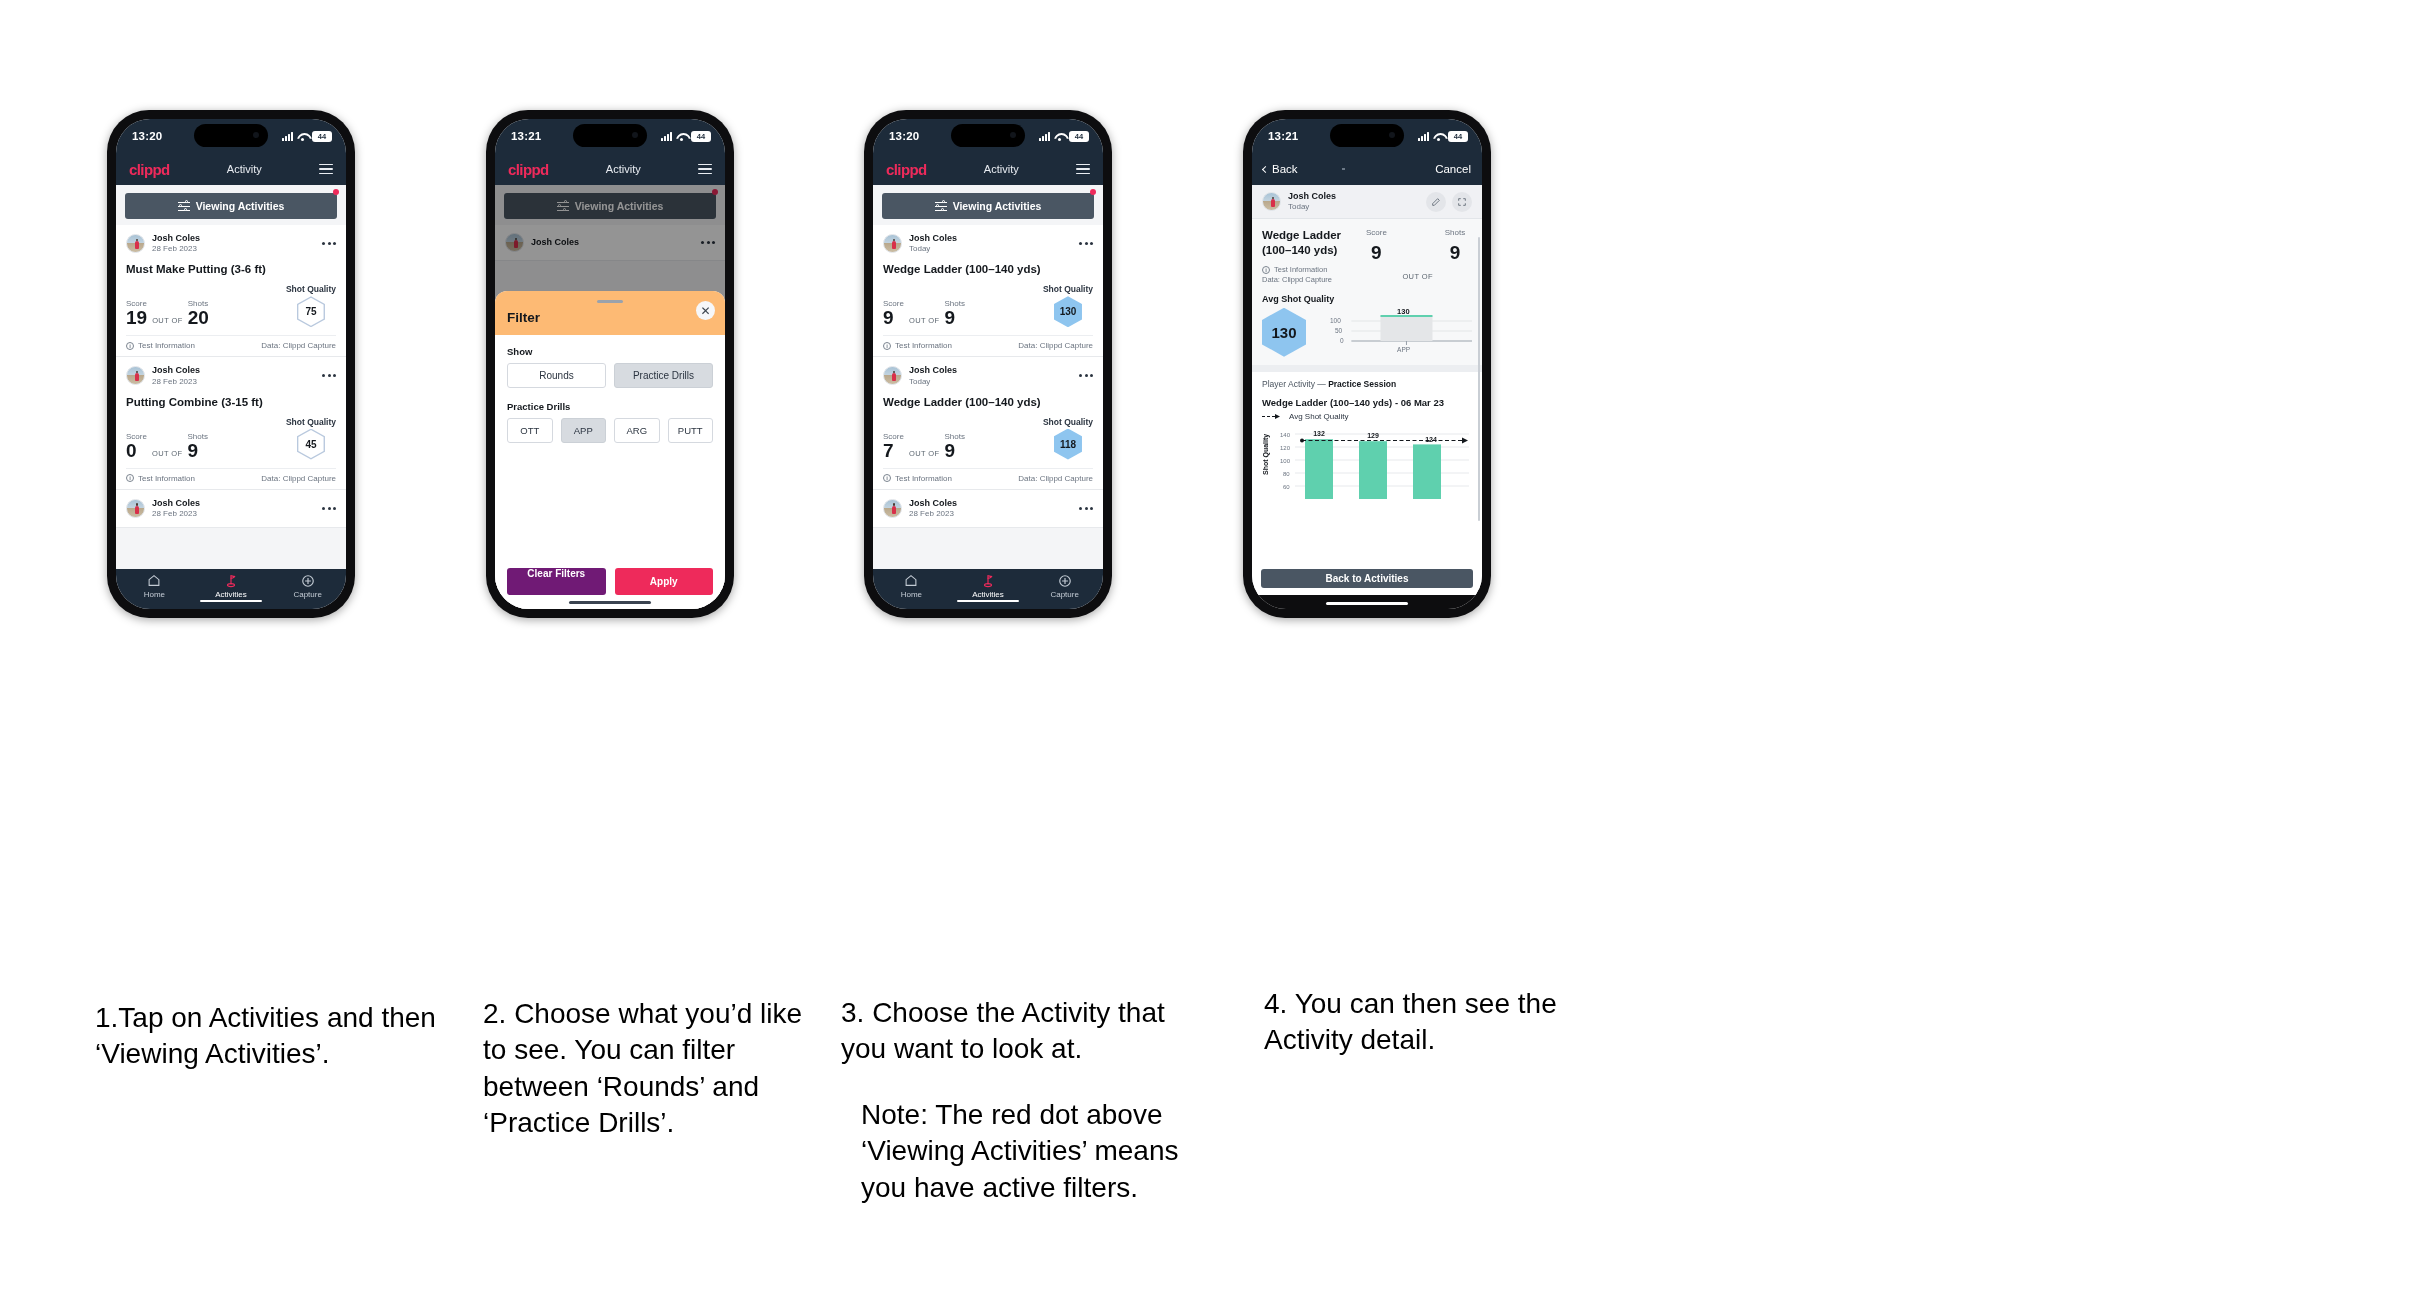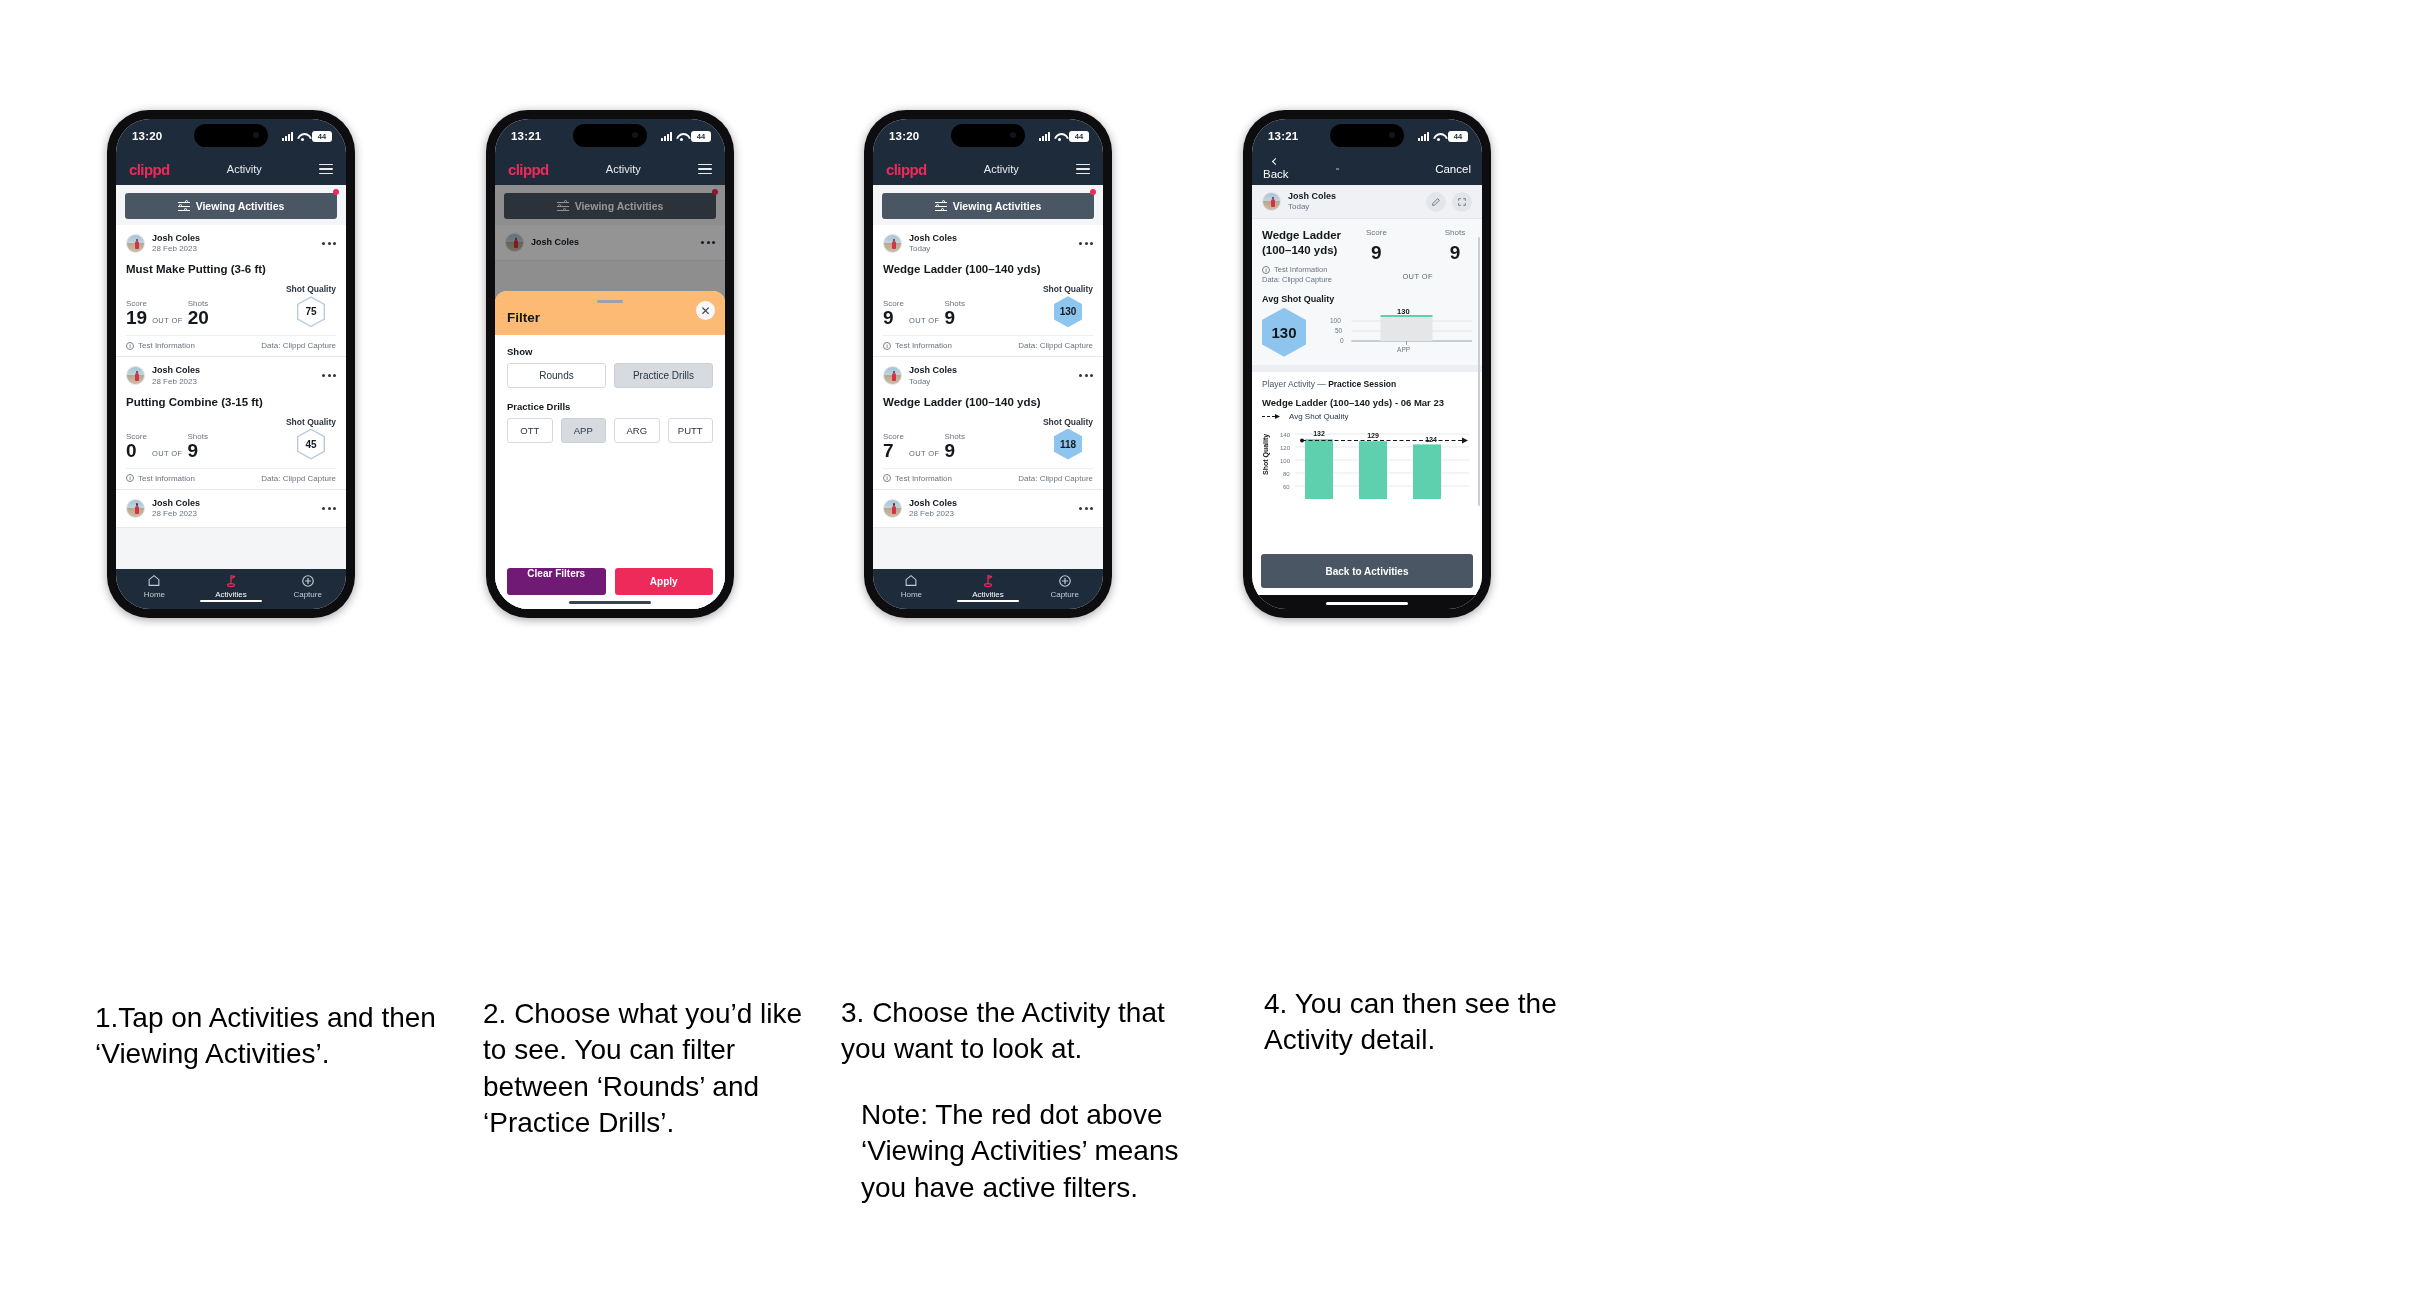--- a/index.html
+++ b/index.html
@@ -70,21 +70,21 @@
   }
   .brand { color:#ee2a5b; font-size:15px; font-weight:bold; letter-spacing:-.6px; }
   .appbar-title { color:#e9edf2; font-size:11px; margin-left:auto; margin-right:auto; }
   .hamburger { width:14px; display:flex; flex-direction:column; gap:3px; }
   .hamburger span { display:block; height:1.6px; background:#e9edf2; border-radius:1px; }
 
   .backbar {
     height: 32px; background:#1d2b3a; display:flex; align-items:center;
     padding: 0 11px; flex: 0 0 auto; color:#fff;
   }
-  .back-link { display:flex; align-items:center; gap:4px; font-size:11.5px;flex-direction:column; }
+  .back-link { display:flex; align-items:center; gap:4px; font-size:11.5px; }
   .chev-l { width:5px;height:5px;border-left:1.6px solid #fff;border-bottom:1.6px solid #fff;
     transform: rotate(45deg); display:inline-block; }
   .cancel-link { margin-left:auto; font-size:11.5px; }
   .dot-center { margin:0 auto; width:3px;height:1.5px;background:#6b7886; }
 
   
   .screen-body { flex:1; background:#f4f5f7; overflow:hidden; position:relative; }
 
   .viewbtn-wrap { padding: 8px 9px 6px; position: relative; background:#f4f5f7; }
   .viewbtn {
@@ -226,21 +226,21 @@
   .mini-chart { flex:1; position:relative; height:50px; }
   .sect-div { height:7px; background:#eceef1; }
   .det-sub { padding:7px 10px 0; font-size:8.5px; color:#4b5560; }
   .det-sub b { color:#14181d; }
   .chart-title { padding:8px 10px 0; font-size:9.5px; font-weight:bold; color:#14181d; }
   .legend { padding:4px 10px 0; display:flex; align-items:center; gap:5px;
     font-size:8px; color:#2b3440; }
   .legend-line { width:22px; height:7px; position:relative; }
   .chart-area { padding:4px 8px 0; position:relative; }
   .btn-backact {
-    margin:0 9px 7px; height:34px; background:#4a5663; color:#fff; border-radius:3px;
+    margin:0 9px 7px; height:19px; background:#4a5663; color:#fff; border-radius:3px;
     display:flex;align-items:center;justify-content:center;font-size:10px;font-weight:bold;
   }
   .scroll-rail { position:absolute; right:2px; top:52px; bottom:44px; width:2px;
     background:#c9ced4; border-radius:2px; }
 
   
   .caption {
     position:absolute; color:#000; font-size:28px; line-height:1.30;
     font-family: "Liberation Sans", sans-serif;
   }

